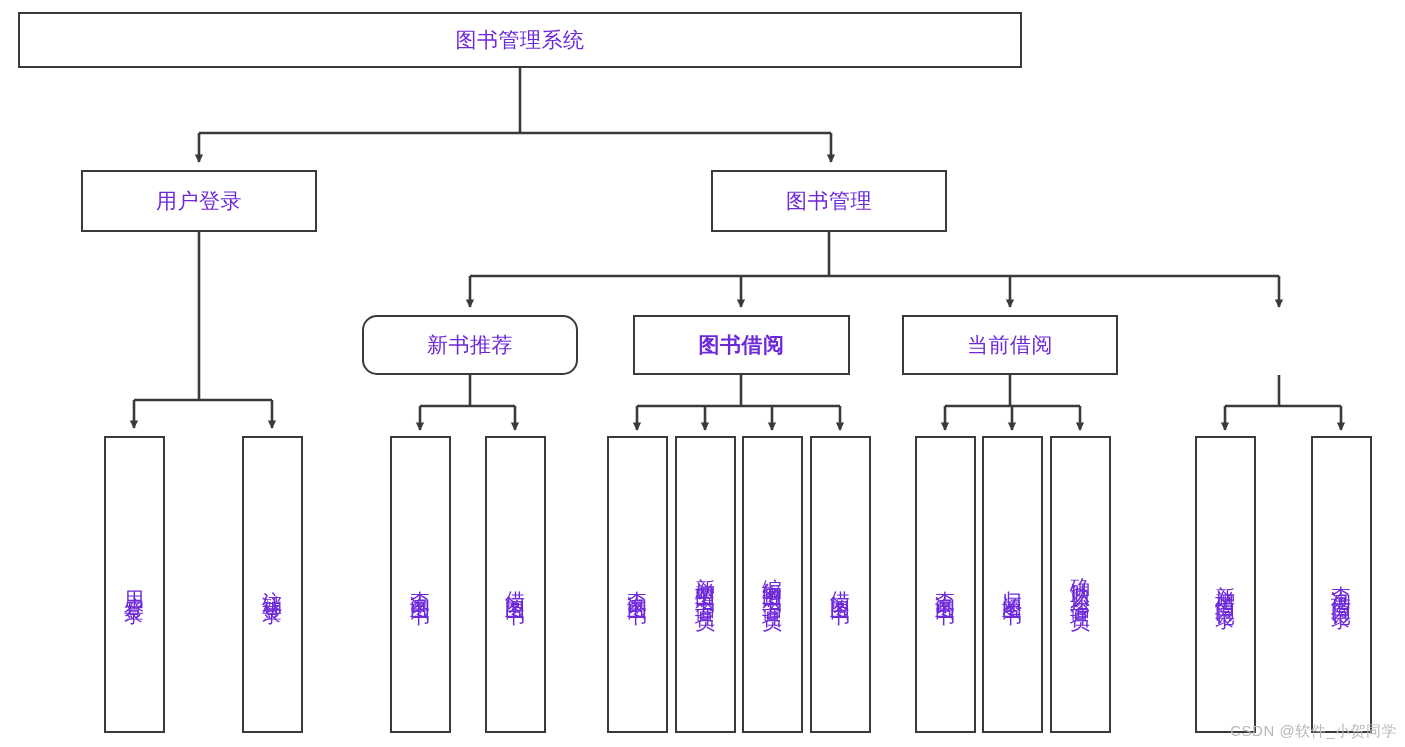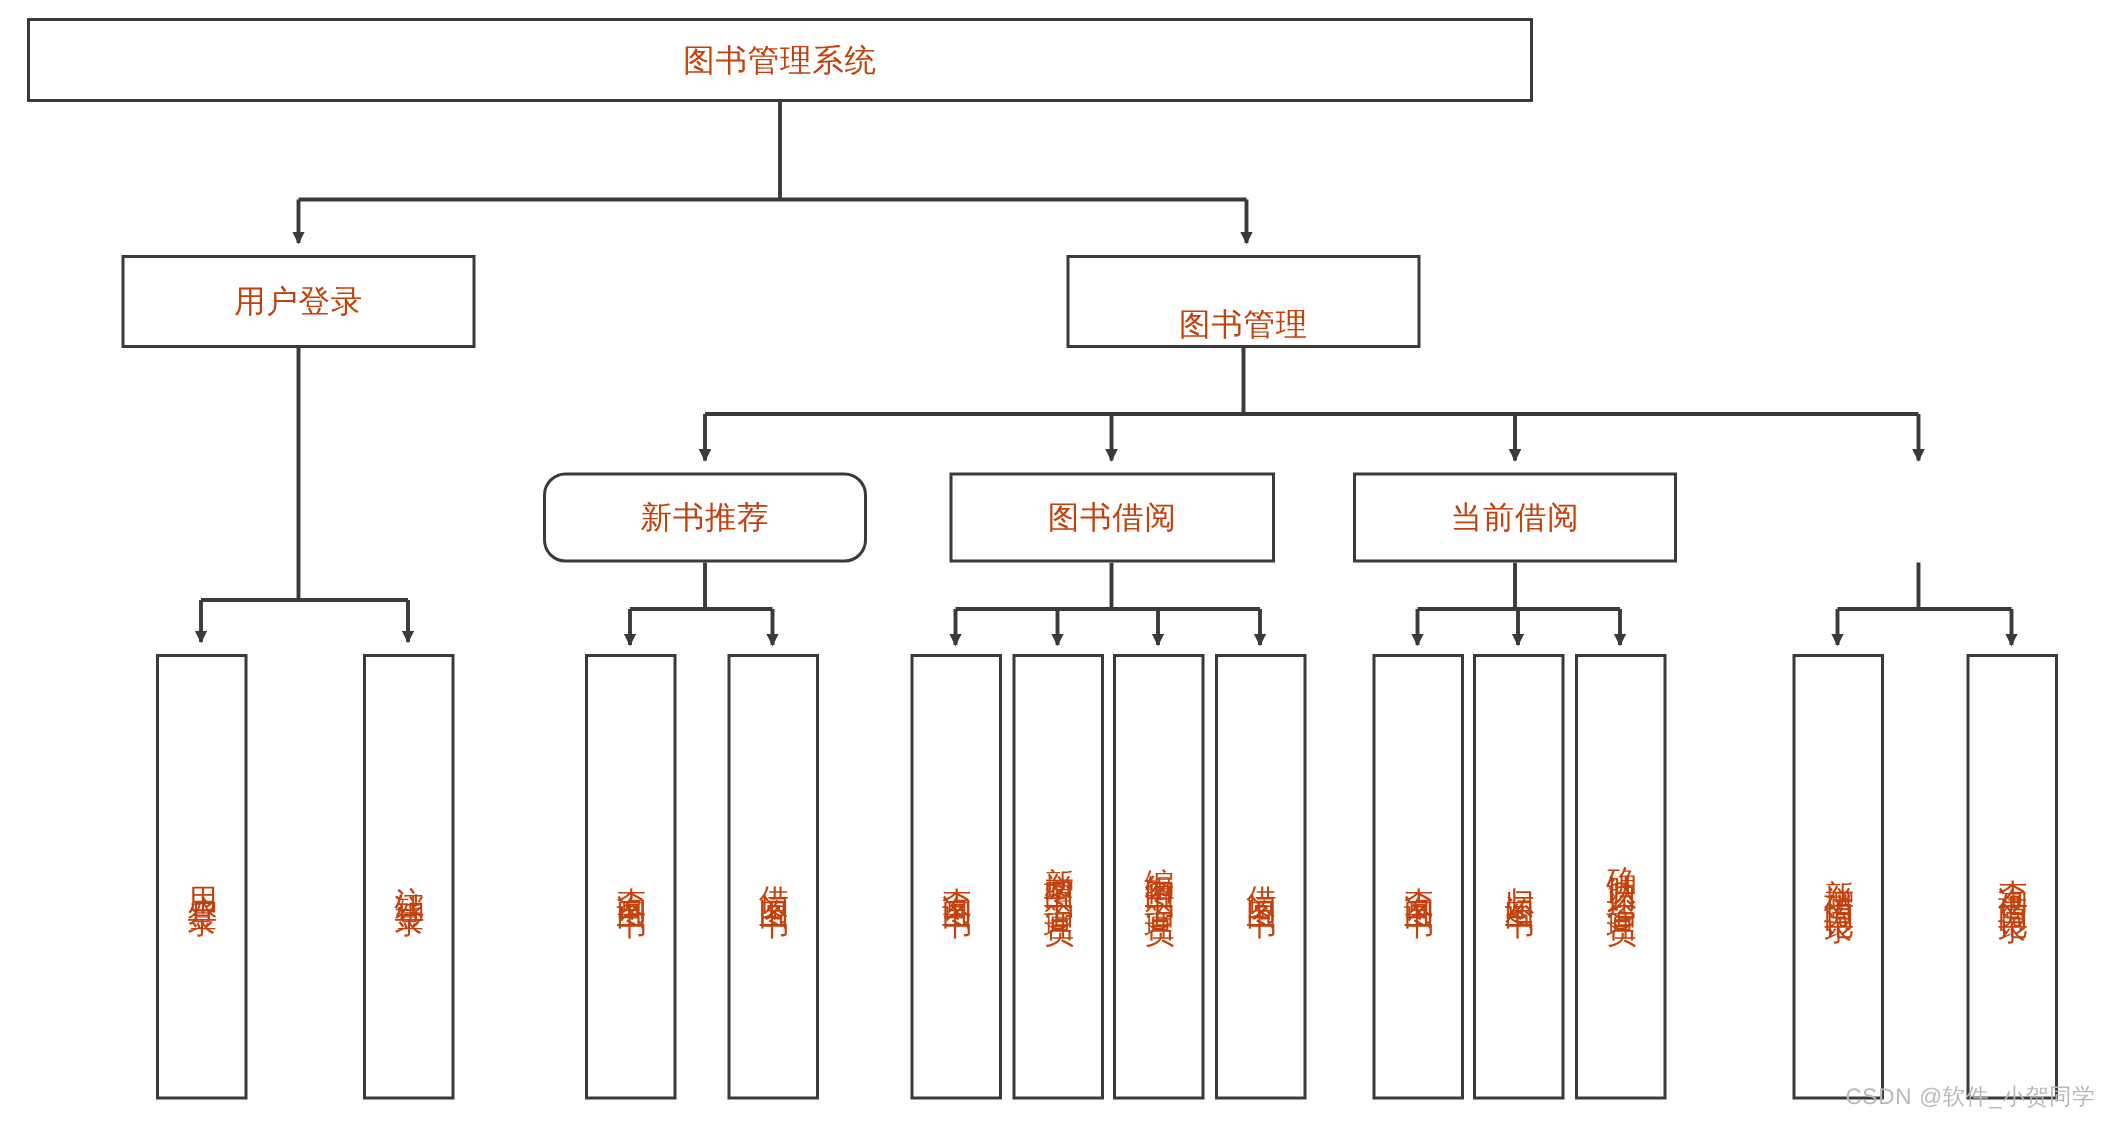--- a/index.html
+++ b/index.html
@@ -26,21 +26,21 @@
     pointer-events: none;
   }
   .node {
     position: absolute;
     box-sizing: border-box;
     border: 2px solid #3a3a3a;
     background: #ffffff;
     display: flex;
     align-items: center;
     justify-content: center;
-    color: #c2410c;
+    color: #6d28d9;
   }
   .node.horiz {
     font-size: 21px;
     letter-spacing: 0.5px;
   }
   .node.vert {
     font-size: 20px;
   }
   .node.vert .vtext {
     writing-mode: vertical-rl;
@@ -117,28 +117,28 @@
     </g>
   </svg>
 
   <div class="node horiz root" style="left:18px;top:12px;width:1004px;height:56px;">
     <span>图书管理系统</span>
   </div>
 
   <div class="node horiz" style="left:81px;top:170px;width:236px;height:62px;">
     <span>用户登录</span>
   </div>
-  <div class="node horiz" style="left:711px;top:170px;width:236px;height:62px;align-items:flex-end;">
+  <div class="node horiz" style="left:711px;top:170px;width:236px;height:62px;">
     <span>图书管理</span>
   </div>
 
   <div class="node horiz" style="left:362px;top:315px;width:216px;height:60px;border-radius:15px;">
     <span>新书推荐</span>
   </div>
-  <div class="node horiz" style="left:633px;top:315px;width:217px;height:60px;">
+  <div class="node horiz" style="left:633px;top:315px;width:217px;height:60px;font-weight:bold;">
     <span>图书借阅</span>
   </div>
   <div class="node horiz" style="left:902px;top:315px;width:216px;height:60px;">
     <span>当前借阅</span>
   </div>
 
   <div class="node vert" style="left:104px;top:436px;width:61px;height:297px;">
     <span class="vtext">用户登录</span>
   </div>
   <div class="node vert" style="left:242px;top:436px;width:61px;height:297px;">

